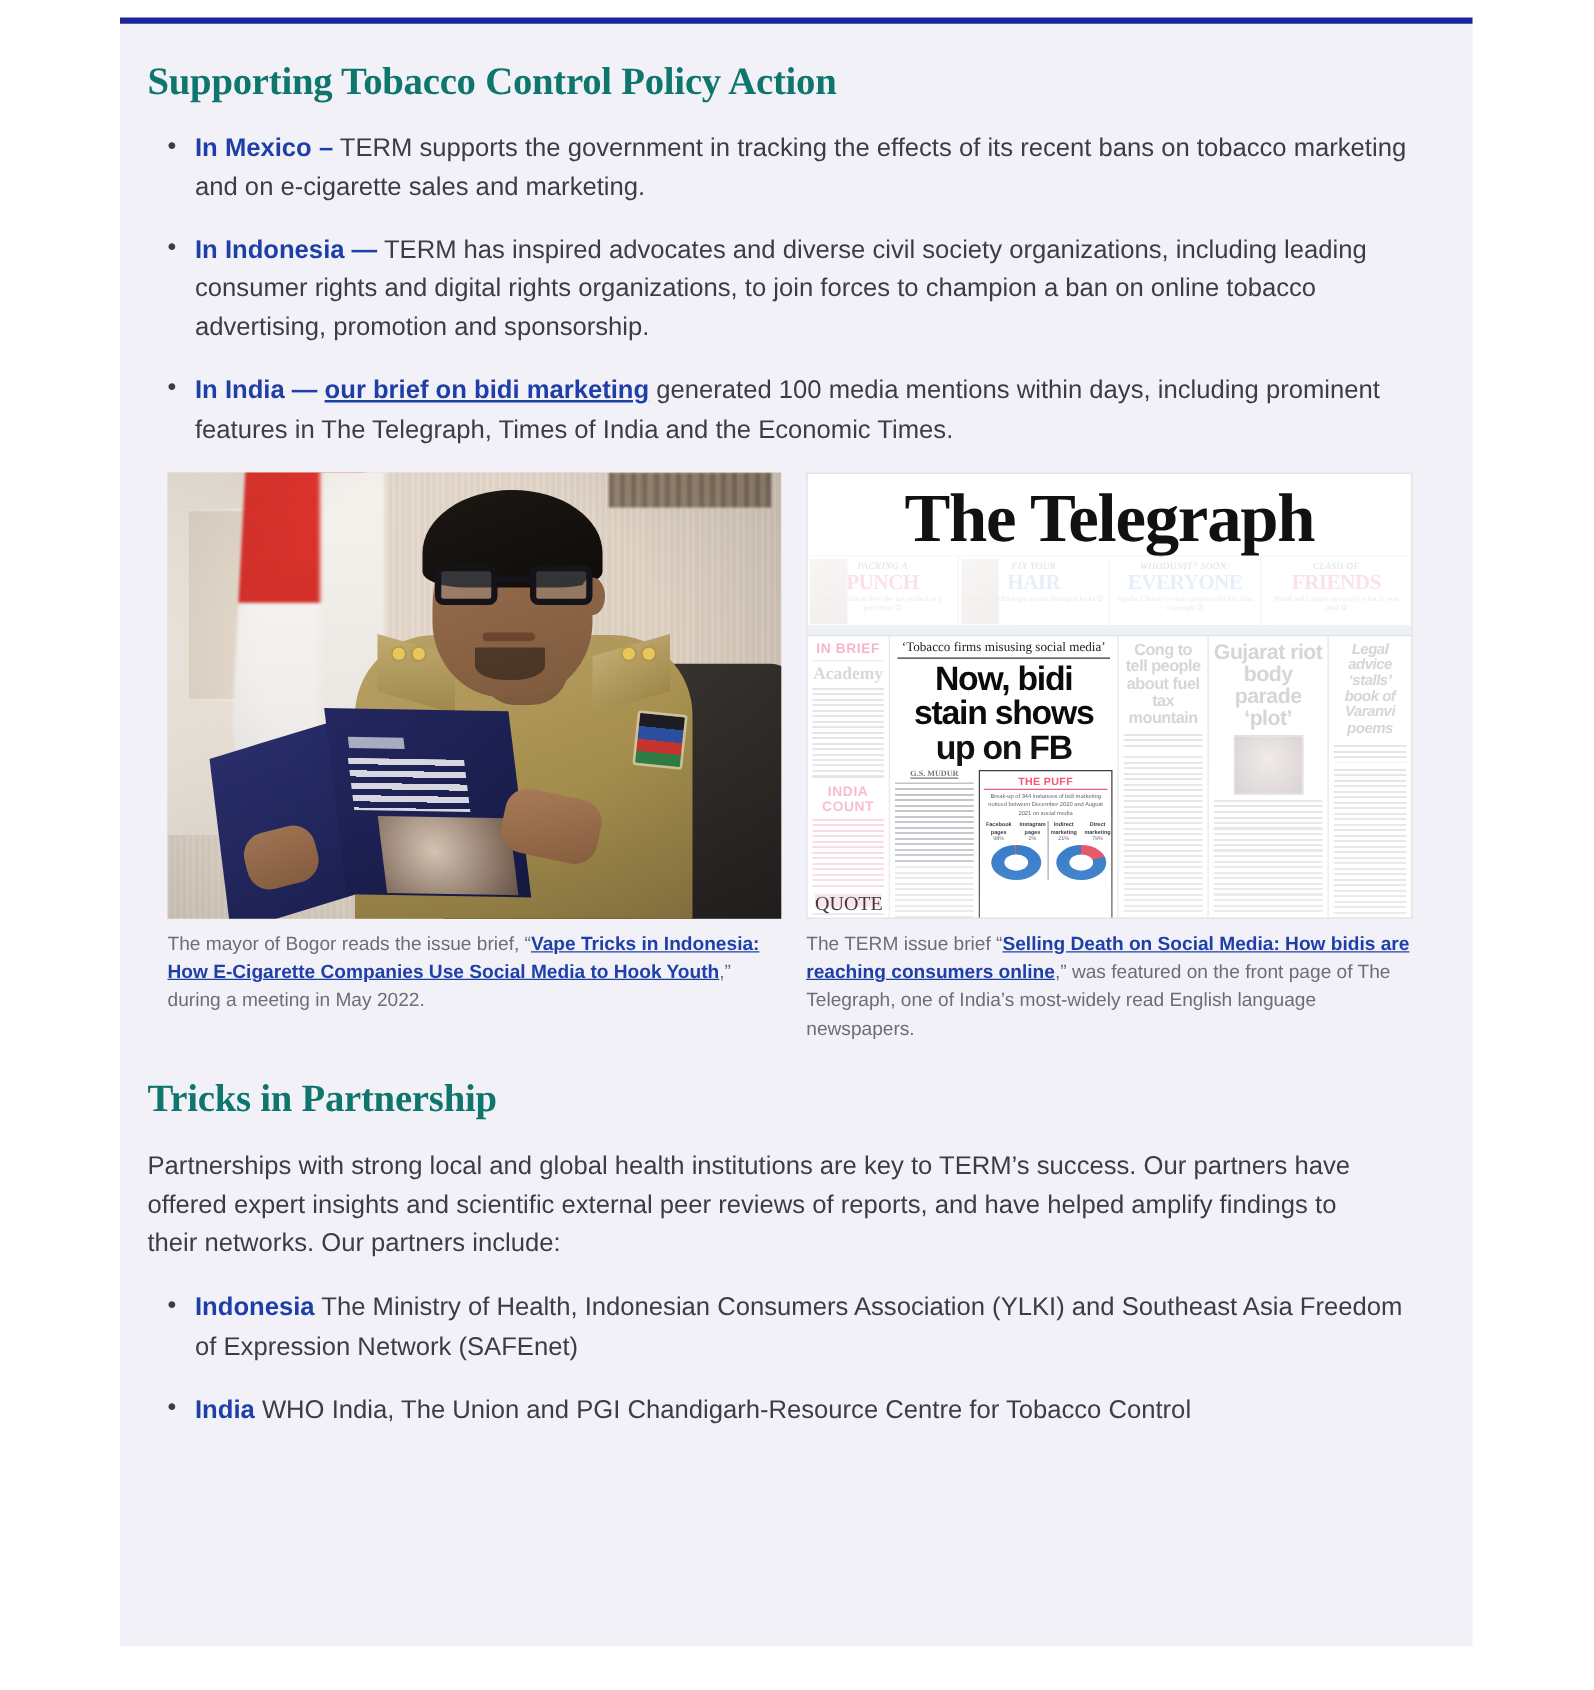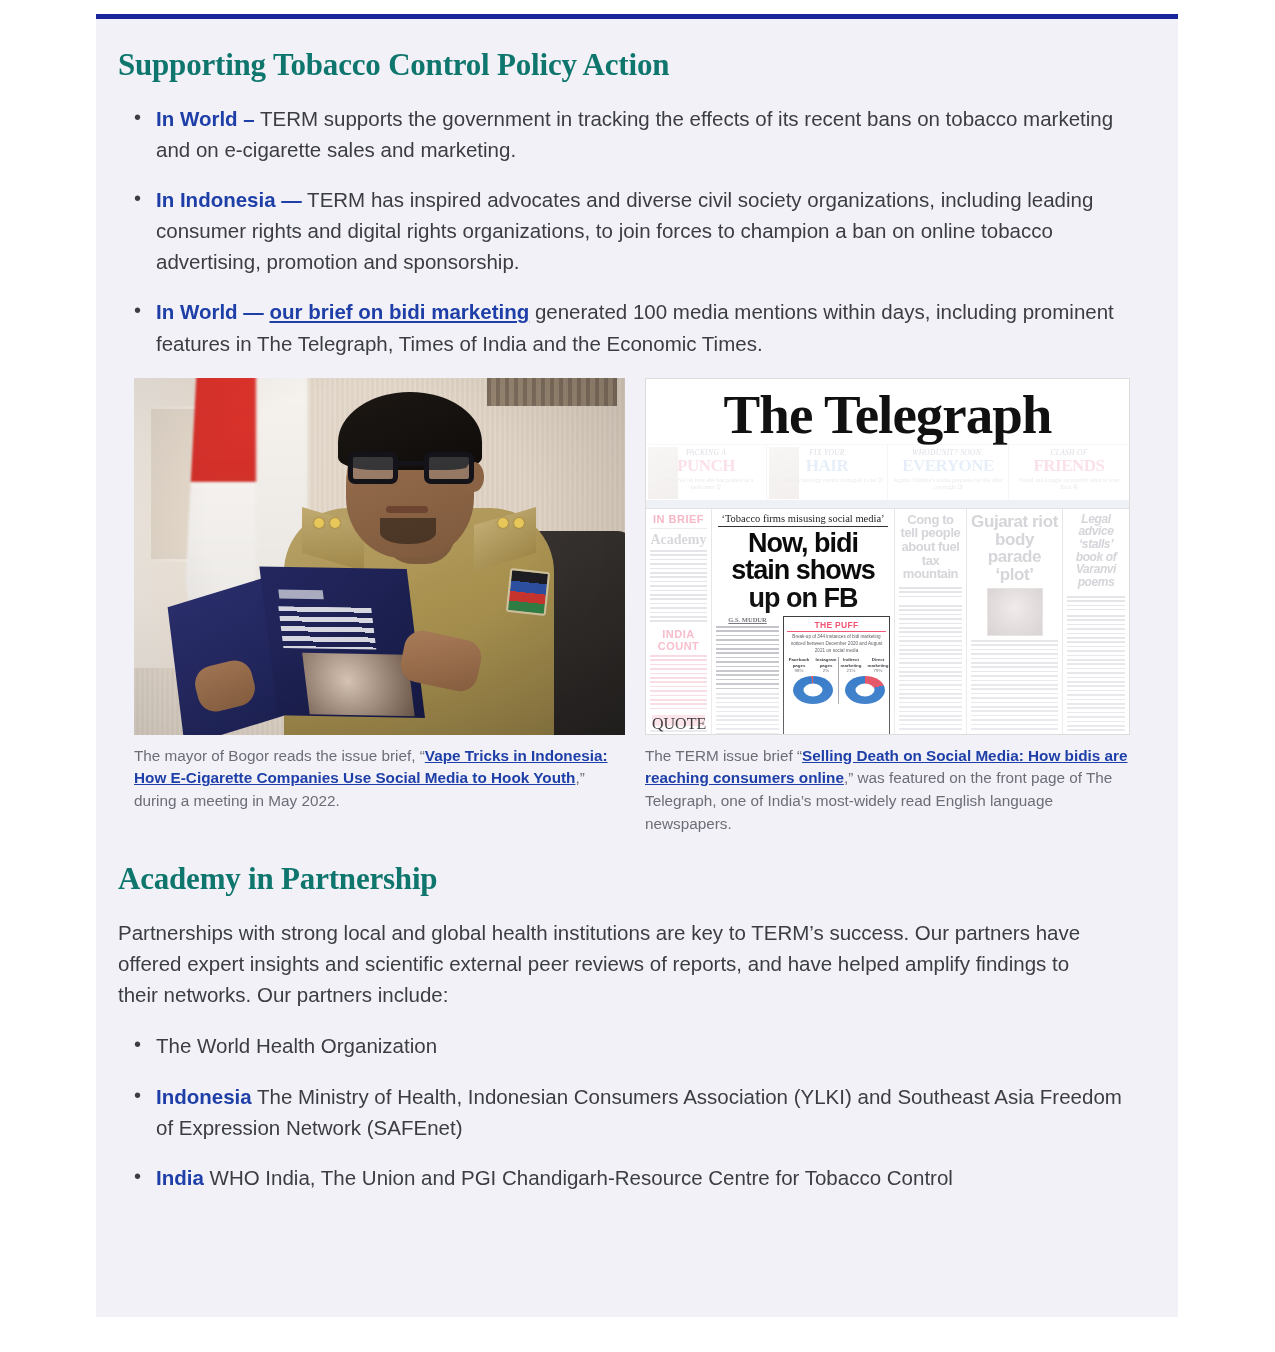--- a/index.html
+++ b/index.html
@@ -459,27 +459,27 @@
 
 <div class="page">
   <div class="panel">
     <div class="panel-inner">
 
       <h2 class="section-title">Supporting Tobacco Control Policy Action</h2>
 
 
       <ul class="bullets">
         <li>
-          <span class="lead">In World –</span><span> TERM supports the government in tracking the effects of its recent bans on tobacco marketing and on e-cigarette sales and marketing.</span>
+          <span class="lead">In Mexico –</span><span> TERM supports the government in tracking the effects of its recent bans on tobacco marketing and on e-cigarette sales and marketing.</span>
         </li>
         <li>
           <span class="lead">In Indonesia —</span><span> TERM has inspired advocates and diverse civil society organizations, including leading consumer rights and digital rights organizations, to join forces to champion a ban on online tobacco advertising, promotion and sponsorship.</span>
         </li>
         <li>
-          <span class="lead">In World —</span>
+          <span class="lead">In India —</span>
           <a class="inline-link" href="#">our brief on bidi marketing</a><span> generated 100 media mentions within days, including prominent features in The Telegraph, Times of India and the Economic Times.</span>
         </li>
       </ul>
 
       <div class="figures">
 
         <figure class="figure-left" style="margin:0;padding-left:16px;">
           <div class="photo" aria-label="The mayor of Bogor seated in an office chair, wearing a khaki official uniform and dark glasses, reading a dark blue issue brief, with the Indonesian flag behind him.">
             <div class="ph-wall"></div>
             <div class="ph-doorframe"></div>
@@ -641,28 +641,25 @@
             </div>
             <div class="np-fade"></div>
           </div>
 
           <figcaption class="caption">
             <span>The TERM issue brief “</span><a href="#">Selling Death on Social Media: How bidis are reaching consumers online</a><span>,” was featured on the front page of The Telegraph, one of India’s most-widely read English language newspapers.</span>
           </figcaption>
         </figure>
       </div>
 
-      <h2 class="section-title" style="margin-top:26px">Academy in Partnership</h2>
+      <h2 class="section-title" style="margin-top:26px">Tricks in Partnership</h2>
 
       <p class="body-text">Partnerships with strong local and global health institutions are key to TERM’s success. Our partners have offered expert insights and scientific external peer reviews of reports, and have helped amplify findings to their networks. Our partners include:</p>
 
       <ul class="bullets">
-        <li>
-          <span>The World Health Organization</span>
-        </li>
         <li>
           <span class="lead">Indonesia</span><span> The Ministry of Health, Indonesian Consumers Association (YLKI) and Southeast Asia Freedom of Expression Network (SAFEnet)</span>
         </li>
         <li>
           <span class="lead">India</span><span> WHO India, The Union and PGI Chandigarh-Resource Centre for Tobacco Control</span>
         </li>
       </ul>
 
     </div>
   </div>

